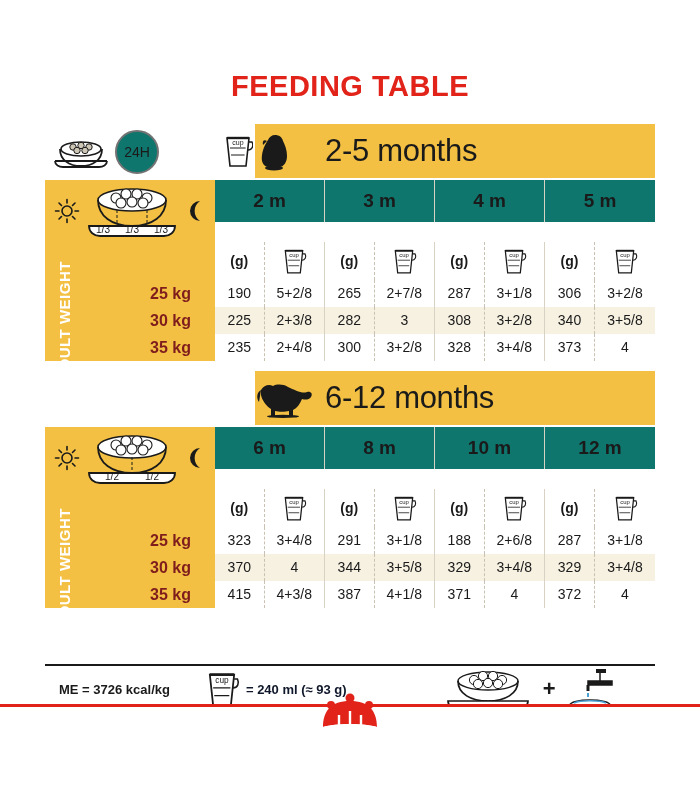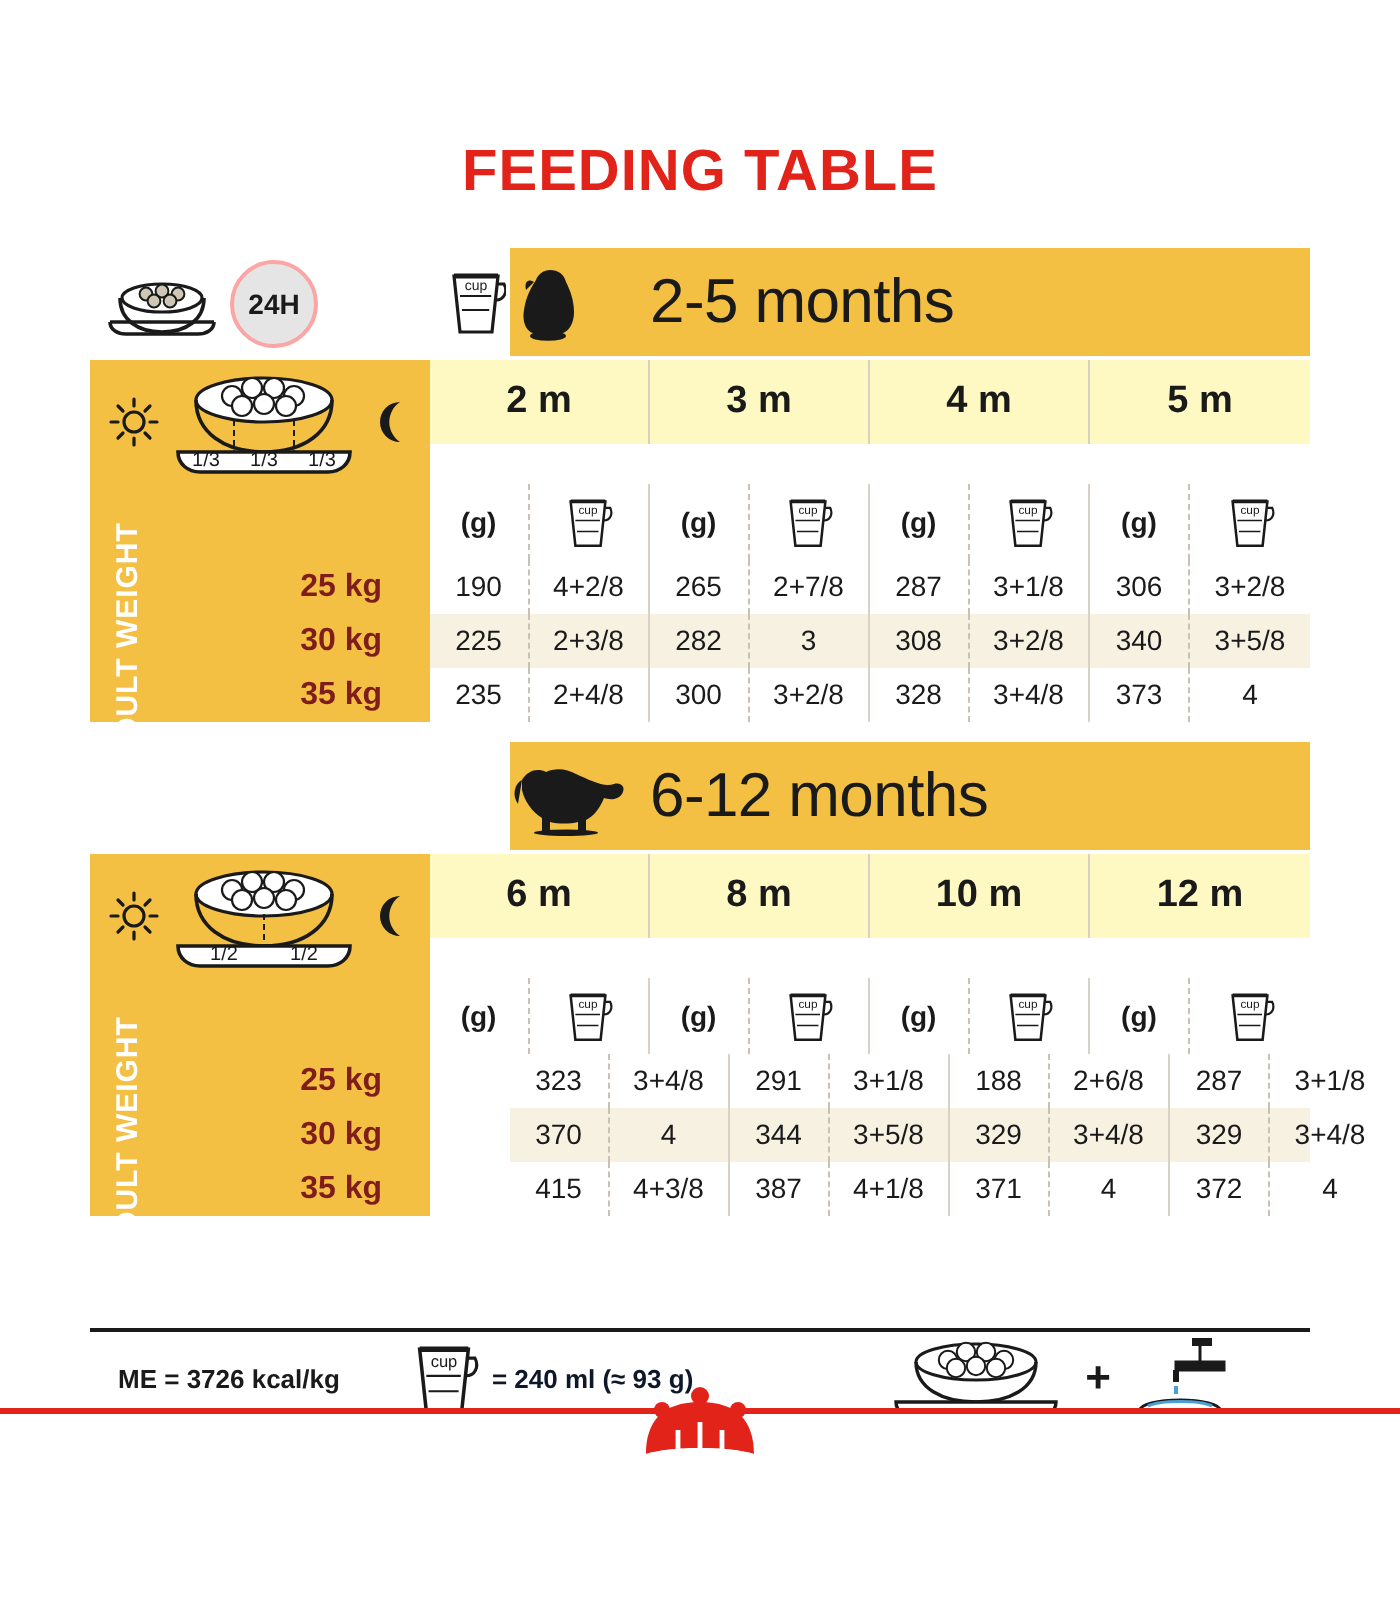--- a/index.html
+++ b/index.html
@@ -41,28 +41,28 @@
   .band-hdr .silhouette { width: 70px; text-align: center; }
   .band-hdr .band-title {
     font-size: 31px; font-weight: normal; color: #1a1a1a;
     letter-spacing: -0.3px;
   }
   
   .topstrip { height: 56px; width: 210px; background: #ffffff; position: relative; }
   .h24 {
     position: absolute; left: 70px; top: 6px;
     width: 44px; height: 44px; border-radius: 50%;
-    background: #e5e5e5; border: 2px solid #fca5a5;
+    background: #0f766e; border: 2px solid #737373;
     display: flex; align-items: center; justify-content: center;
-    font-size: 14px; font-weight: bold; color: #1a1a1a;
+    font-size: 14px; font-weight: normal; color: #1a1a1a;
   }
   .cupicon-top { position: absolute; left: 178px; top: 8px; }
 
   
-  .agehdr { height: 42px; background: #fef9c3; display: flex; }
+  .agehdr { height: 42px; background: #0f766e; display: flex; }
   .agehdr .cell {
     width: 110px; text-align: center; font-size: 19px; font-weight: bold;
     color: #1a1a1a; line-height: 42px;
     border-right: 1px solid #d8d2c4;
   }
   .agehdr .cell:last-child { border-right: none; }
   .sunmoon {
     width: 170px; display: flex; align-items: center; justify-content: center;
     background: #ffffff;
   }
@@ -294,21 +294,21 @@
         <div class="weights">
           <div class="w">25 kg</div>
           <div class="w">30 kg</div>
           <div class="w">35 kg</div>
         </div>
       </div>
       <div style="width:440px;">
         <div class="datarow rowbg-a">
           <div class="pair">
               <div class="g">190</div>
-              <div class="cup">4+2/8</div>
+              <div class="cup">5+2/8</div>
             </div>
           <div class="pair">
               <div class="g">265</div>
               <div class="cup">2+7/8</div>
             </div>
           <div class="pair">
               <div class="g">287</div>
               <div class="cup">3+1/8</div>
             </div>
           <div class="pair">
@@ -474,21 +474,21 @@
       <div class="leftblock">
         <div class="vlabel">
           <span>ADULT WEIGHT</span>
         </div>
         <div class="weights">
           <div class="w">25 kg</div>
           <div class="w">30 kg</div>
           <div class="w">35 kg</div>
         </div>
       </div>
-      <div style="width:440px;padding-left:40px;">
+      <div style="width:440px;">
         <div class="datarow rowbg-a">
           <div class="pair">
               <div class="g">323</div>
               <div class="cup">3+4/8</div>
             </div>
           <div class="pair">
               <div class="g">291</div>
               <div class="cup">3+1/8</div>
             </div>
           <div class="pair">

